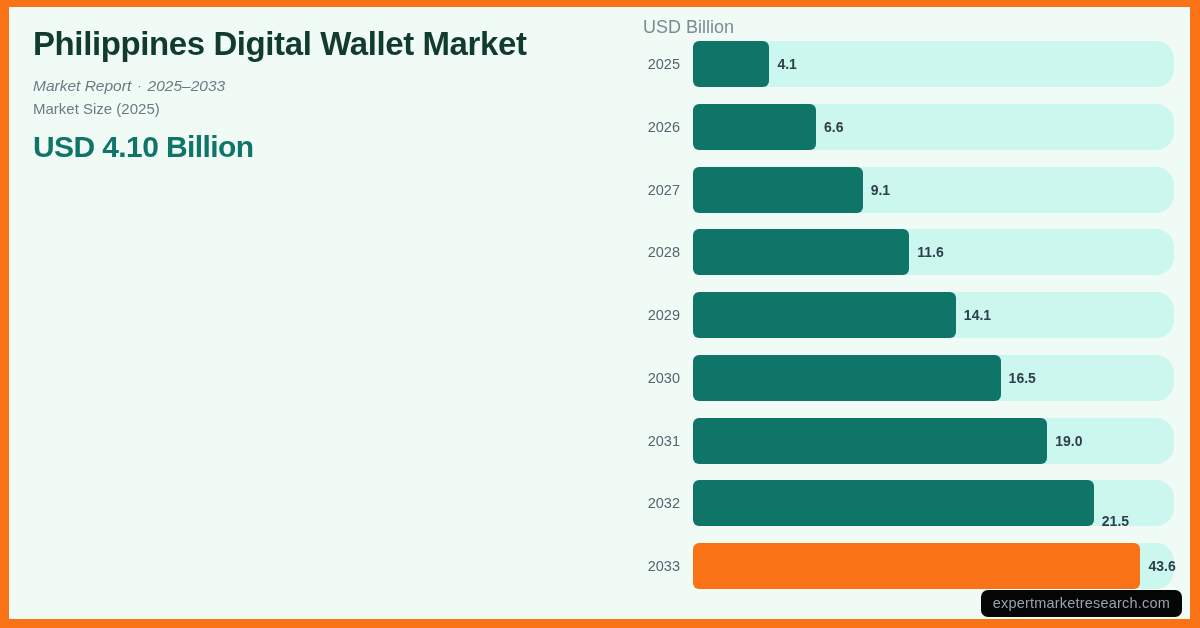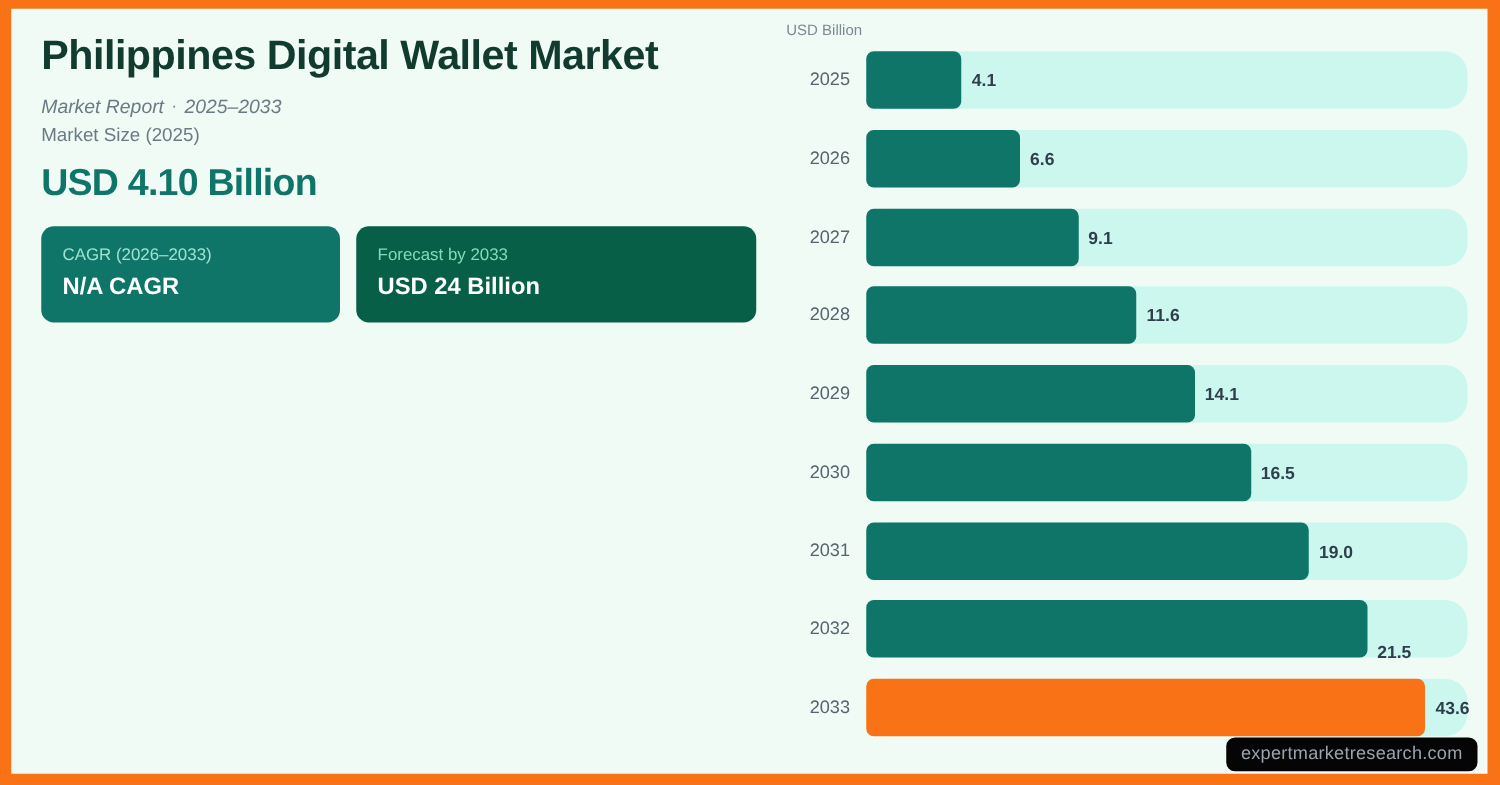--- a/index.html
+++ b/index.html
@@ -90,23 +90,23 @@
   }
 
   
   .chart {
     position: relative;
     flex: 1 1 auto;
     padding: 12px 16px 8px 0;
   }
   .axis-label {
     position: absolute;
-    left: 4px;
+    left: 18px;
     top: 10px;
-    font-size: 12px;
+    font-size: 18px;
     color: #7b8a93;
   }
   .rows {
     position: absolute;
     left: 0; right: 16px;
     top: 26px;
     bottom: 22px;
     display: flex;
     flex-direction: column;
     justify-content: space-between;
@@ -171,30 +171,20 @@
       <div class="title">Philippines Digital Wallet Market</div>
 
       <div class="subtitle">
         <span>Market Report</span><span class="dot">·</span><span>2025–2033</span>
       </div>
 
       <div class="kicker">Market Size (2025)</div>
 
       <div class="headline">USD 4.10 Billion</div>
 
-      <div class="cards">
-        <div class="card cagr">
-          <div class="card-label">CAGR (2026–2033)</div>
-          <div class="card-value">N/A CAGR</div>
-        </div>
-        <div class="card forecast">
-          <div class="card-label">Forecast by 2033</div>
-          <div class="card-value">USD 24 Billion</div>
-        </div>
-      </div>
     </div>
 
     <div class="chart">
       <div class="axis-label">USD Billion</div>
       <div class="rows" id="chart-rows">
           <div class="row">
             <div class="row-year">2025</div>
             <div class="track">
               <div class="bar" style="width: 15.8915%;"></div>
               <div class="bar-value" style="left: calc(15.8915% + 8px);">4.1</div>

